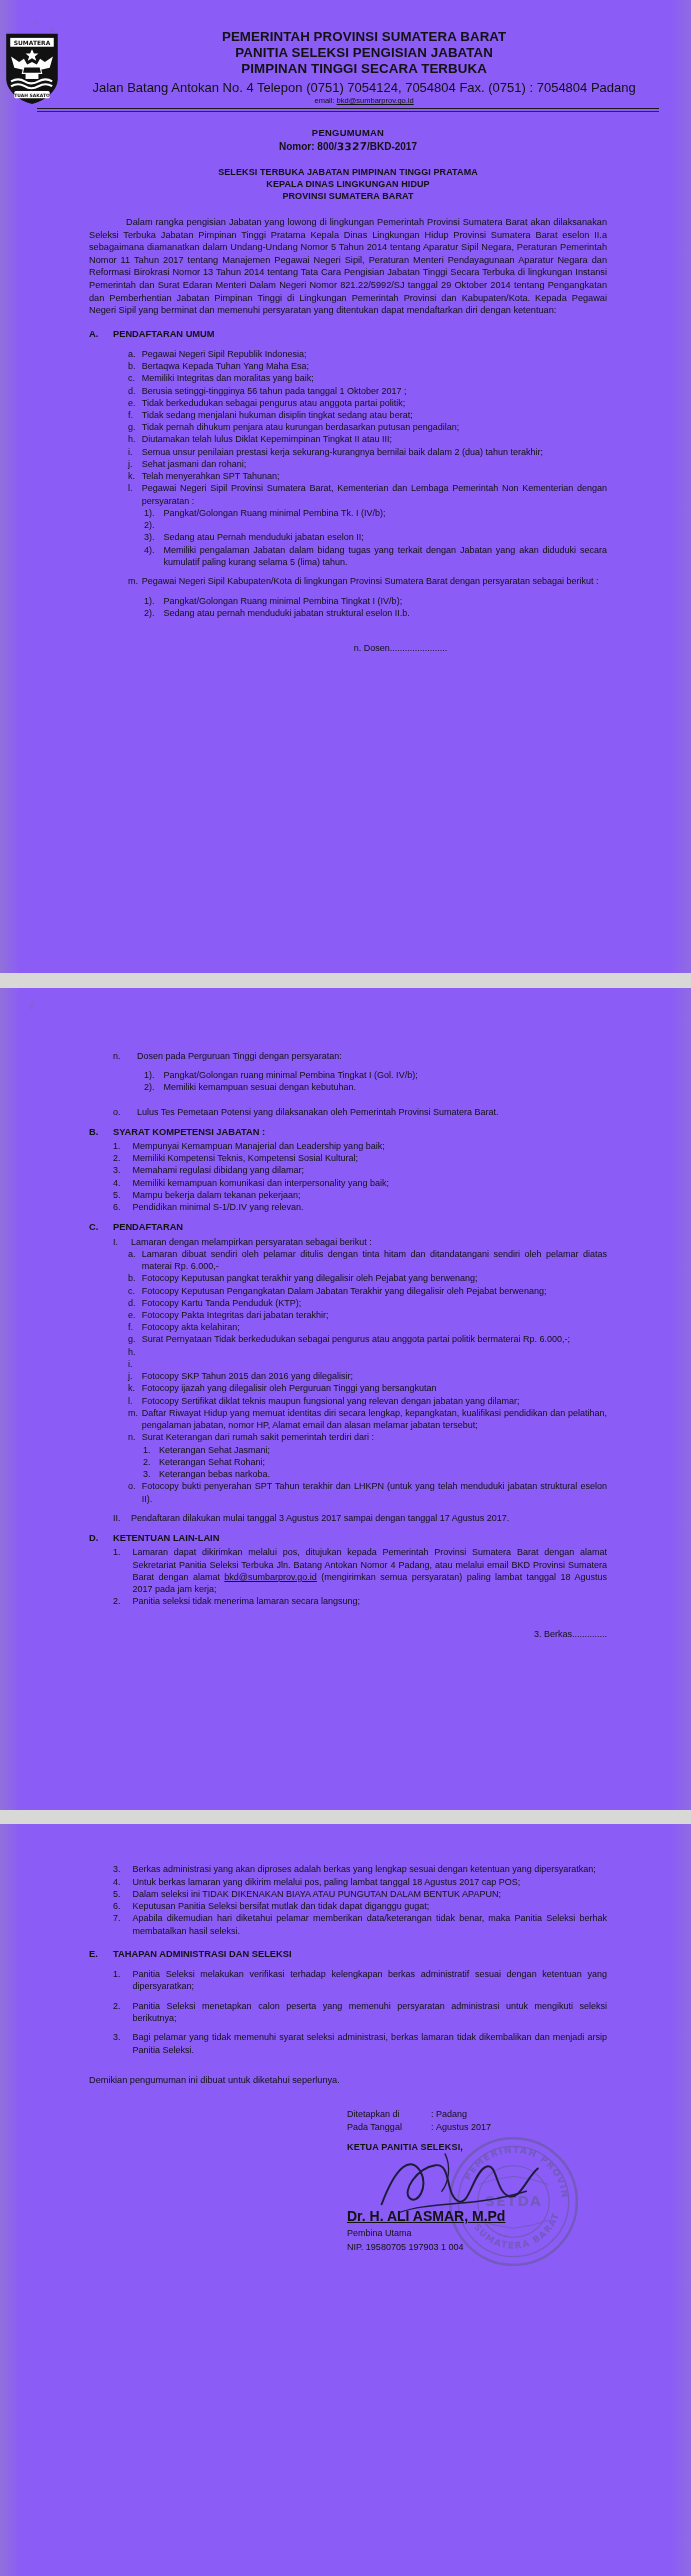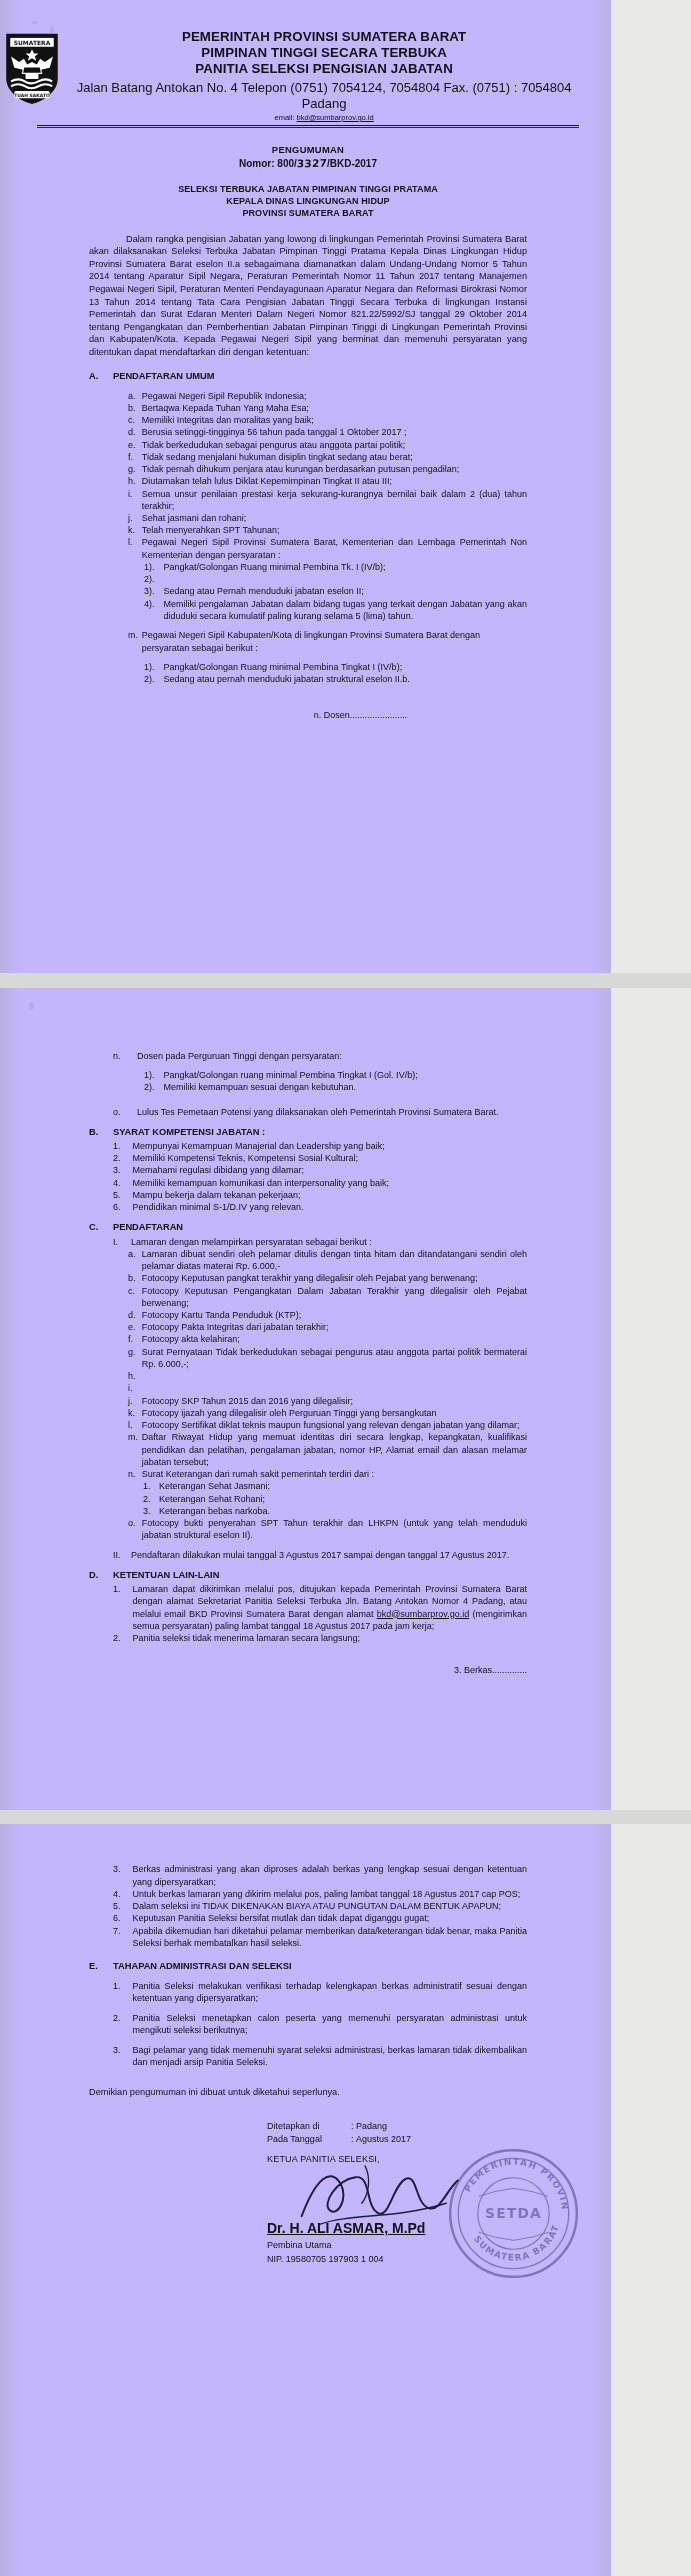--- a/index.html
+++ b/index.html
@@ -11,23 +11,23 @@
     color: #121212;
   }
 
   .doc-scan {
     width: 691px;
     position: relative;
   }
 
   
   .page {
-    background: #c4b5fd;
+    background: #8b5cf6;
     position: relative;
-    width: 611px;
+    width: 691px;
     overflow: hidden;
   }
   .page-1 { height: 973px; padding: 18px 0 0 0; }
   .page-2 { height: 822px; padding: 0; }
   .page-3 { height: 780px; padding: 0; }
 
   .gap {
     height: 14.6px;
     background: #d8d8d6;
     width: 691px;
@@ -180,21 +180,21 @@
   .sign-box {
     width: 260px;
     font-size: 9px;
     line-height: 1.45;
     position: relative;
     z-index: 3;
   }
   .sign-row { display: flex; }
   .sign-row .k { width: 84px; flex-shrink: 0; }
   .sign-title {
-    font-weight: normal;
+    font-weight: bold;
     margin-top: 7.3px;
     letter-spacing: 0.2px;
   }
   .sign-name {
     font-weight: bold;
     margin-top: 52px;
     text-decoration: underline;
     font-size: 14px;
   }
   .sign-rank { margin-top: 0.8px; font-size: 9px; }
@@ -264,22 +264,22 @@
           <path d="M26 44 H46 L48 52 H24 Z" fill="#111" stroke="#fff" stroke-width="1.4"></path>
           <rect x="28" y="52" width="16" height="7" fill="#fff"></rect>
           <path d="M10 62 q9 -5 17 0 t17 0 t17 0" stroke="#fff" stroke-width="2.6" fill="none"></path>
           <path d="M10 68 q9 -5 17 0 t17 0 t17 0" stroke="#fff" stroke-width="2.6" fill="none"></path>
           <rect x="14" y="74" width="44" height="9" rx="2" fill="#fff"></rect>
           <text x="36" y="81" font-family="DejaVu Sans, sans-serif" font-size="5.6" font-weight="bold" text-anchor="middle" fill="#111">TUAH SAKATO</text>
         </svg>
       </div>
       <div class="lh-text">
         <div class="lh-line">PEMERINTAH PROVINSI SUMATERA BARAT</div>
+        <div class="lh-line">PANITIA SELEKSI PENGISIAN JABATAN</div>
         <div class="lh-line">PIMPINAN TINGGI SECARA TERBUKA</div>
-        <div class="lh-line">PANITIA SELEKSI PENGISIAN JABATAN</div>
         <div class="lh-addr">Jalan Batang Antokan No. 4 Telepon (0751) 7054124, 7054804 Fax. (0751) : 7054804 Padang</div>
         <div class="lh-email">
           <span>email:</span>
           <u>bkd@sumbarprov.go.id</u>
         </div>
       </div>
     </div>
 
     <div class="rule-wrap">
       <div class="rule-thick"></div>

